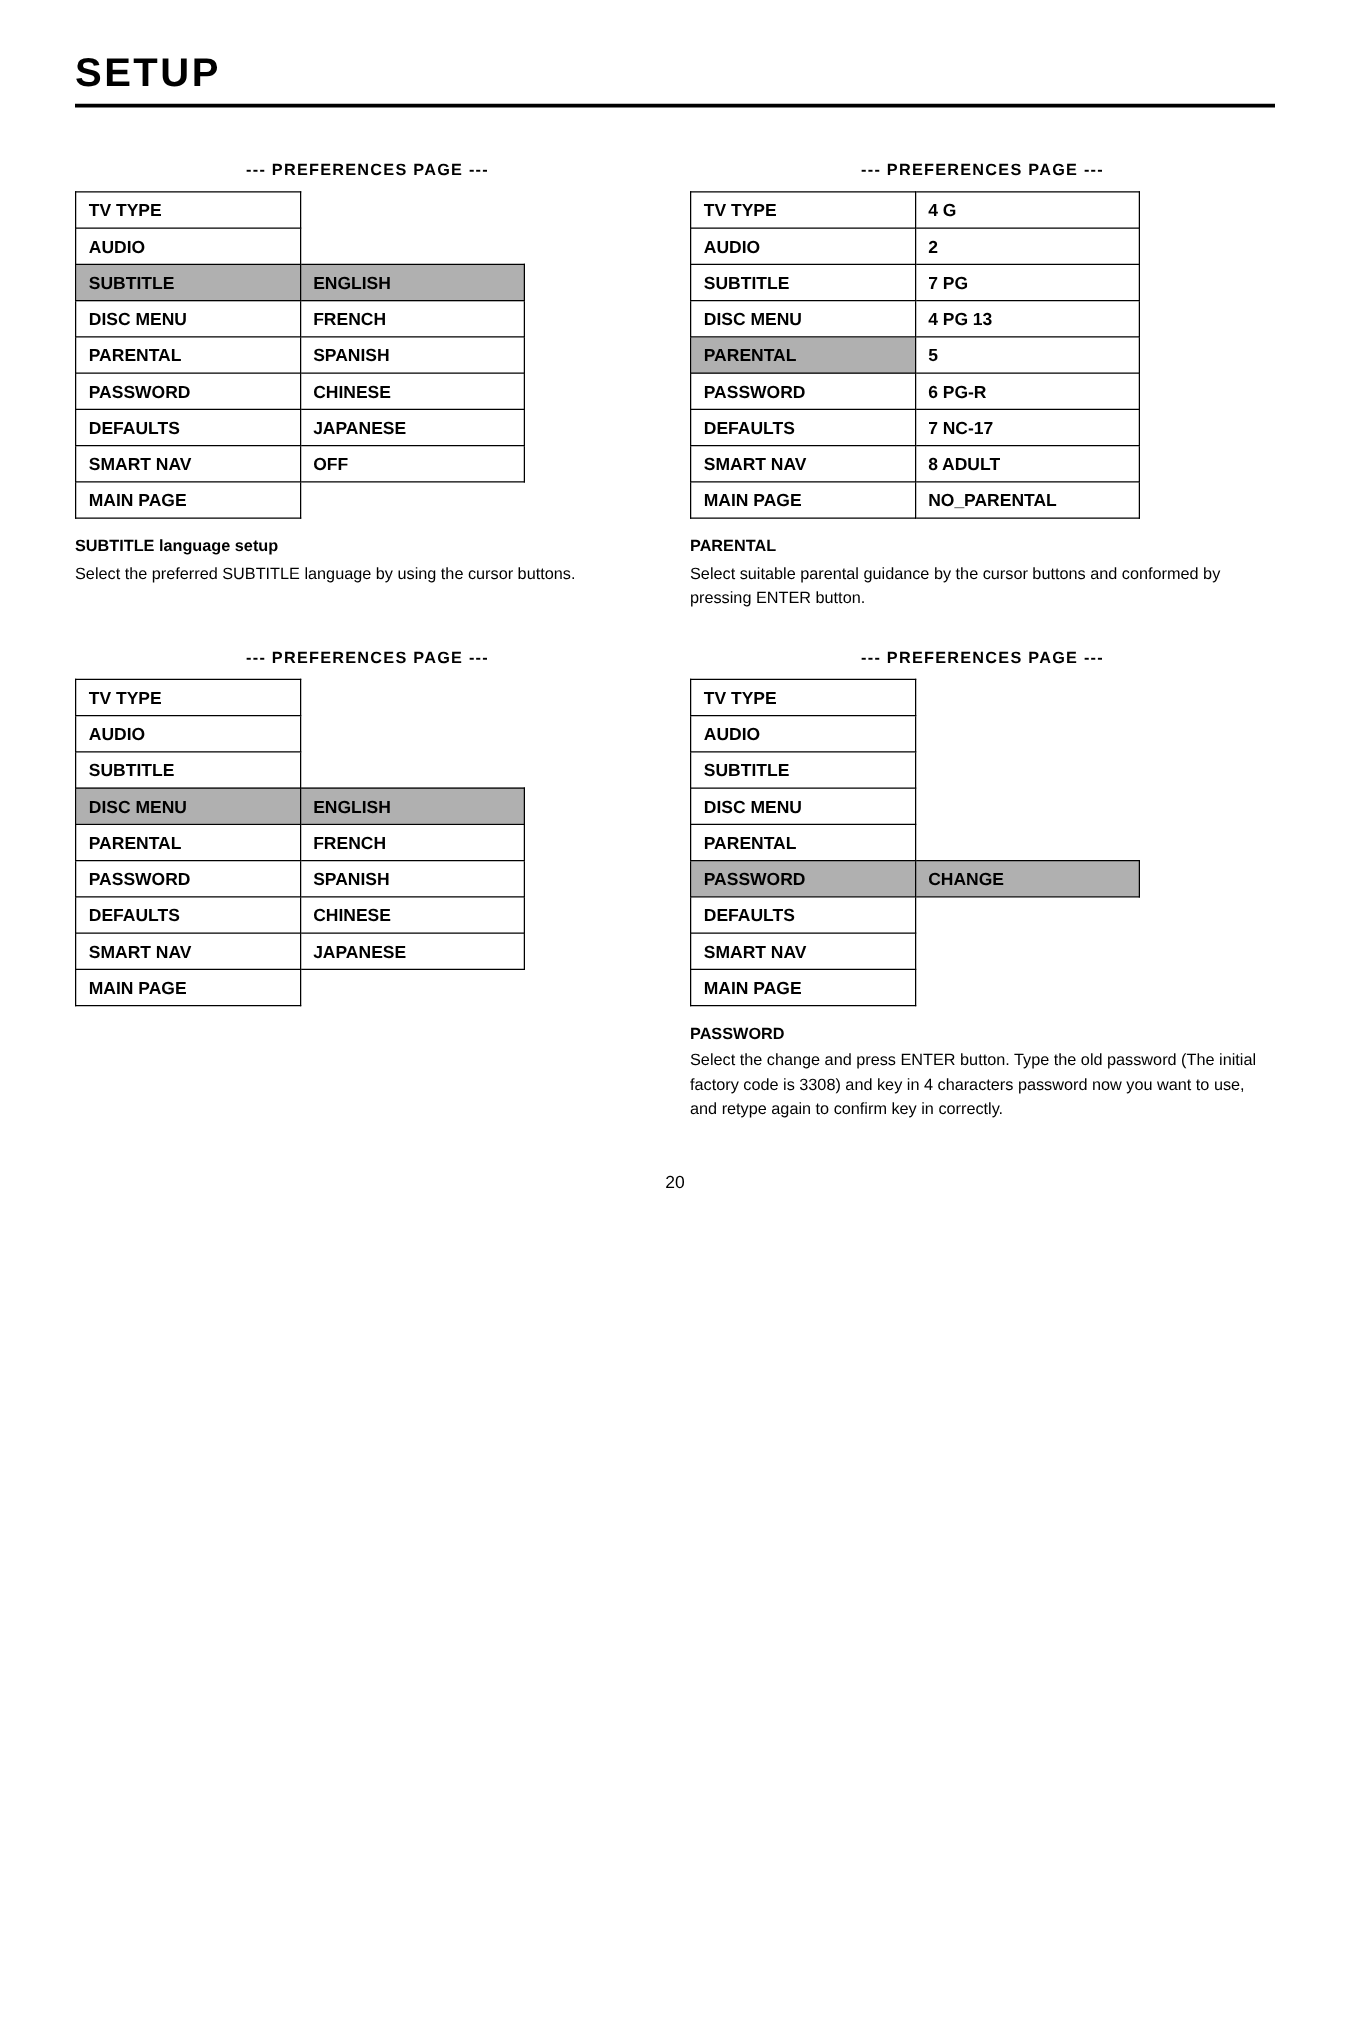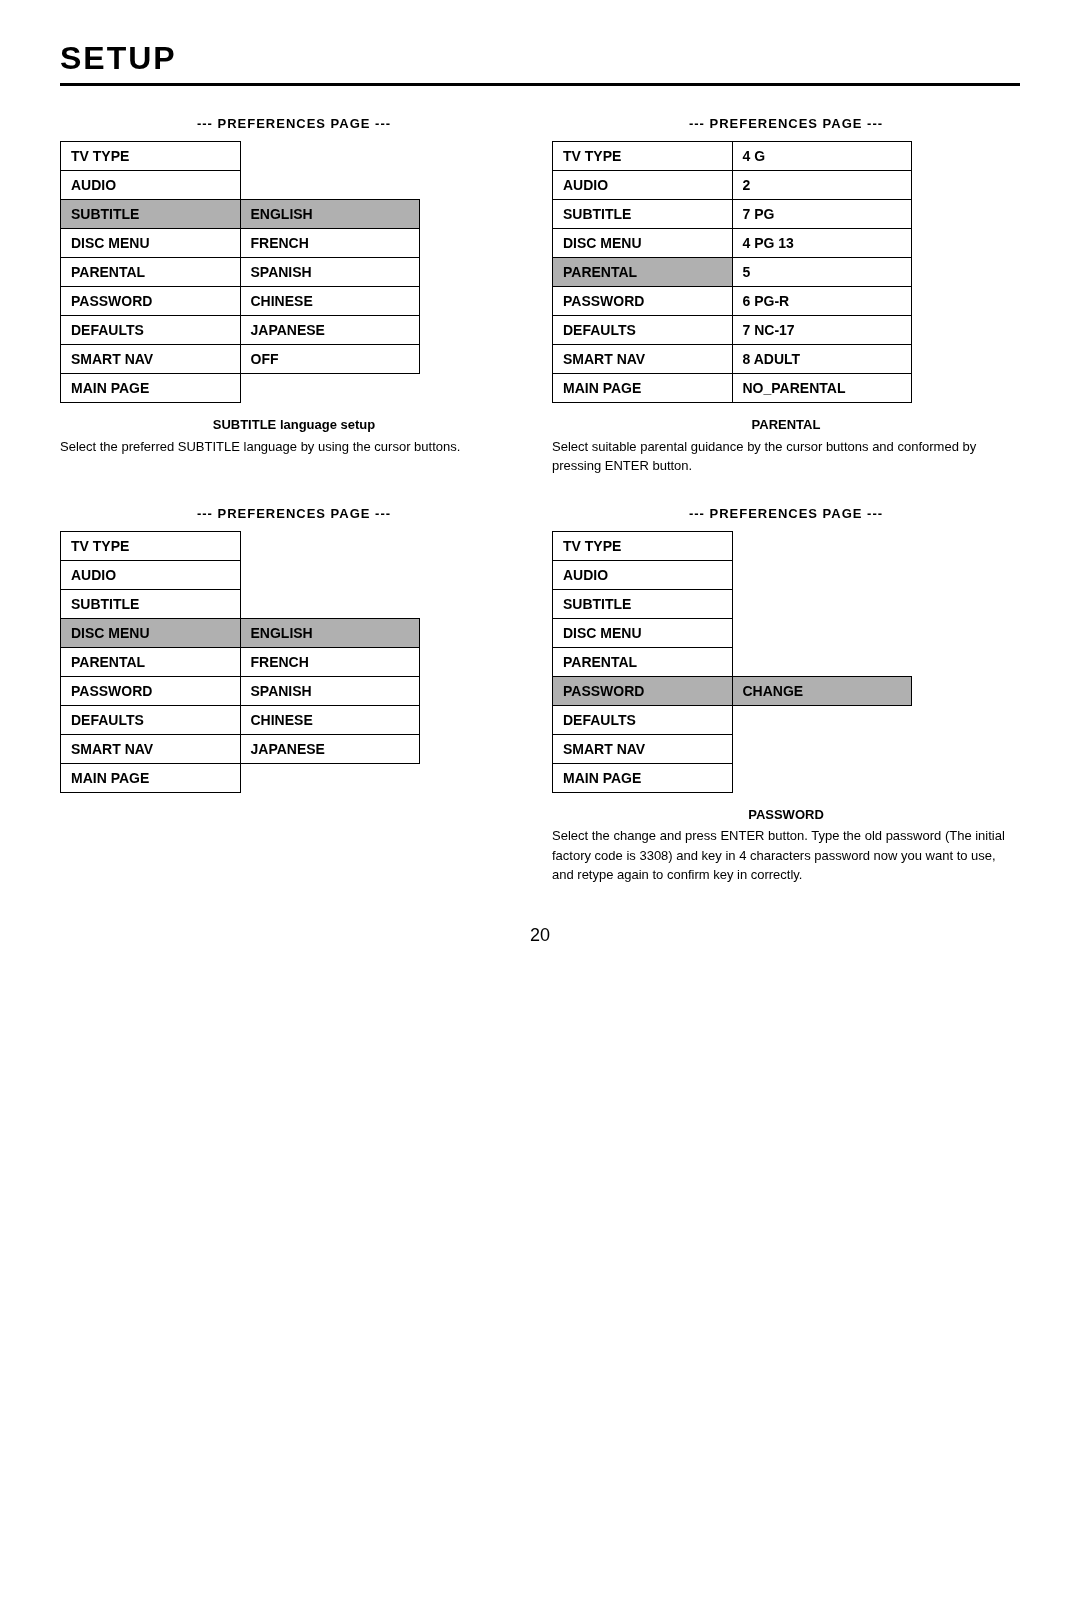--- a/index.html
+++ b/index.html
@@ -11,21 +11,21 @@
       width: 1080px;
       min-height: 1618px;
       padding: 40px 60px;
     }
     h1.page-title {
       font-size: 32px;
       font-weight: bold;
       letter-spacing: 2px;
       border-bottom: 3px solid #000;
       padding-bottom: 6px;
-      margin-bottom: 30px;
+      margin-bottom: 42px;
     }
     .two-col {
       display: flex;
       gap: 24px;
       margin-bottom: 30px;
     }
     .col {
       flex: 1;
     }
     .section-label {
@@ -58,26 +58,25 @@
     }
     .description {
       margin-top: 12px;
       font-size: 13px;
       line-height: 1.5;
     }
     .description .desc-title {
       font-weight: bold;
       display: block;
       margin-bottom: 2px;
-      text-align: center;
     }
     .page-num {
       text-align: center;
       margin-top: 40px;
-      font-size: 18px;
+      font-size: 14px;
     }
   </style>
 </head>
 <body>
 
 <h1 class="page-title">SETUP</h1>
 
 <div class="two-col">
 
   <div class="col">

